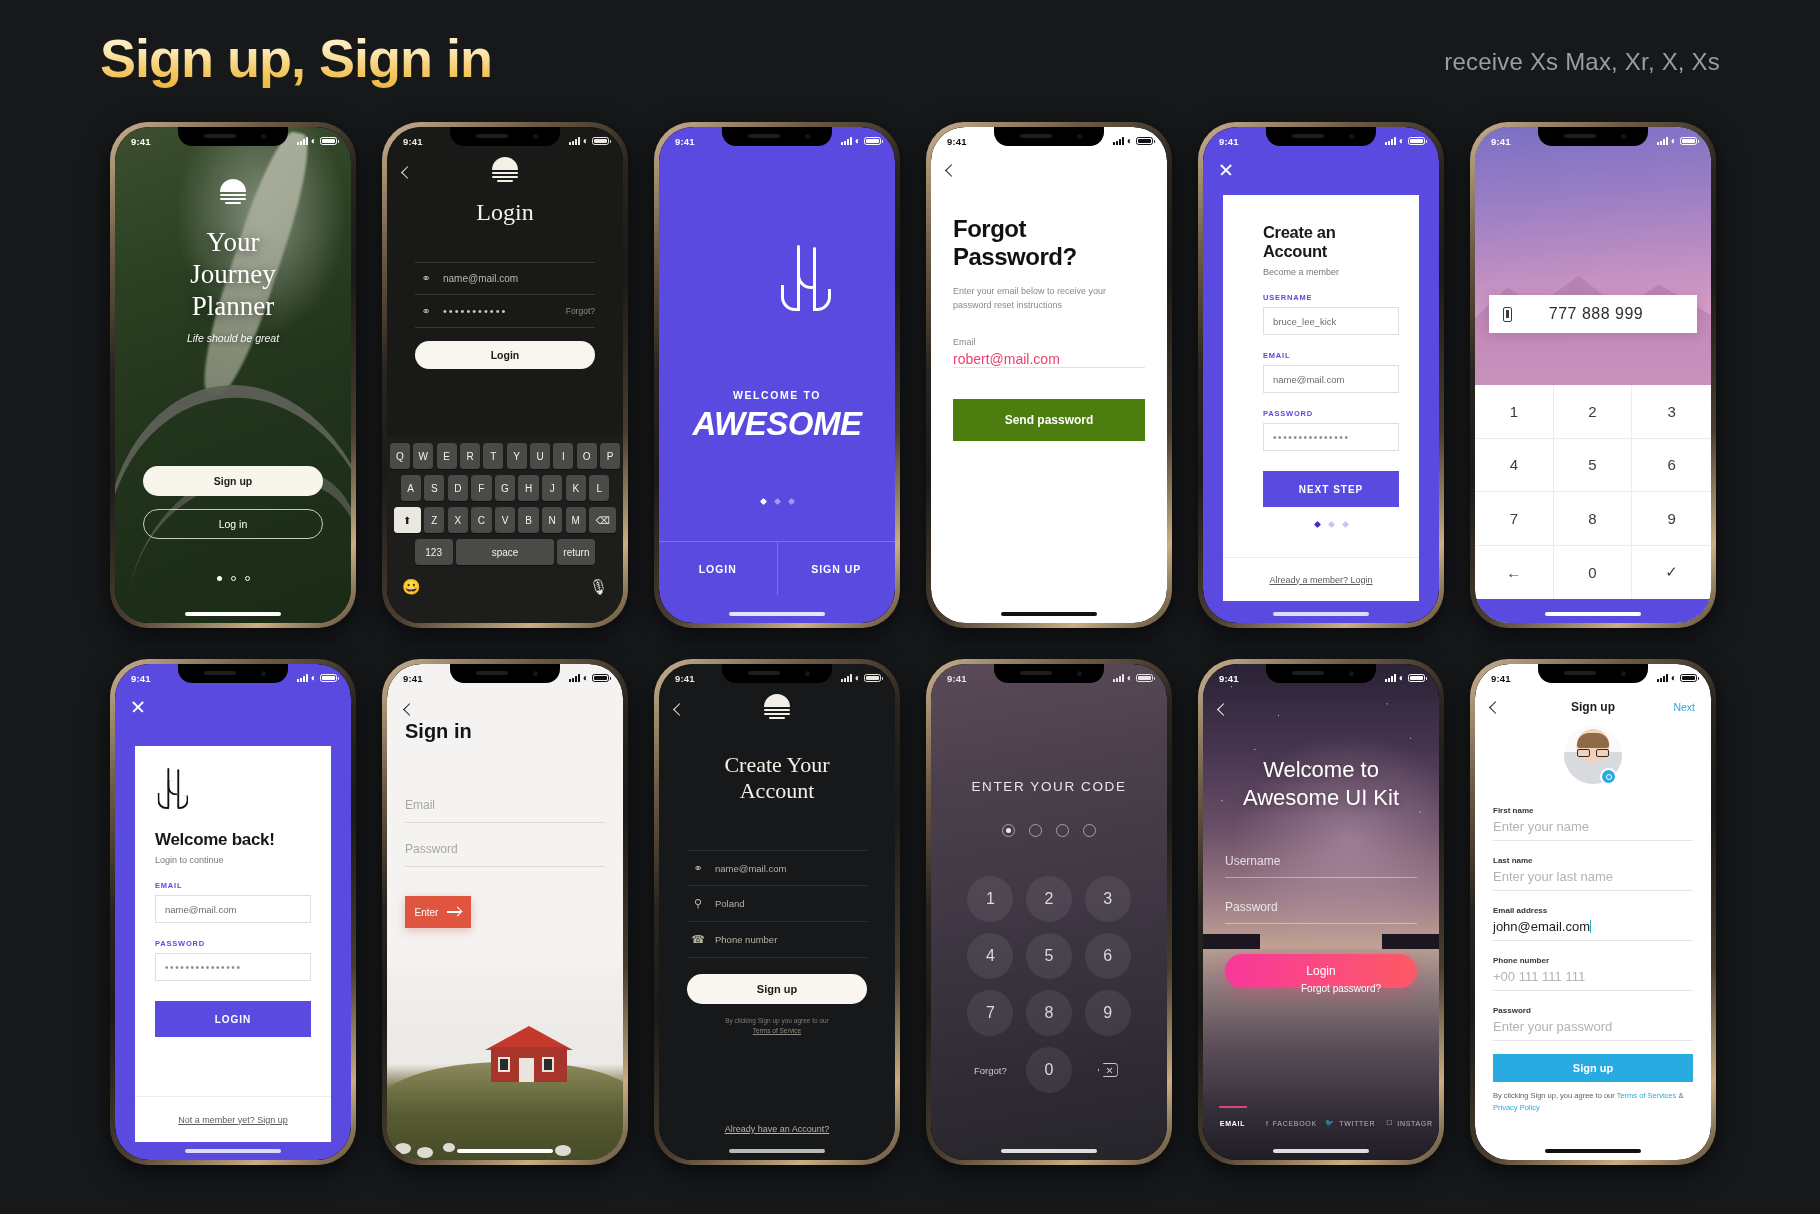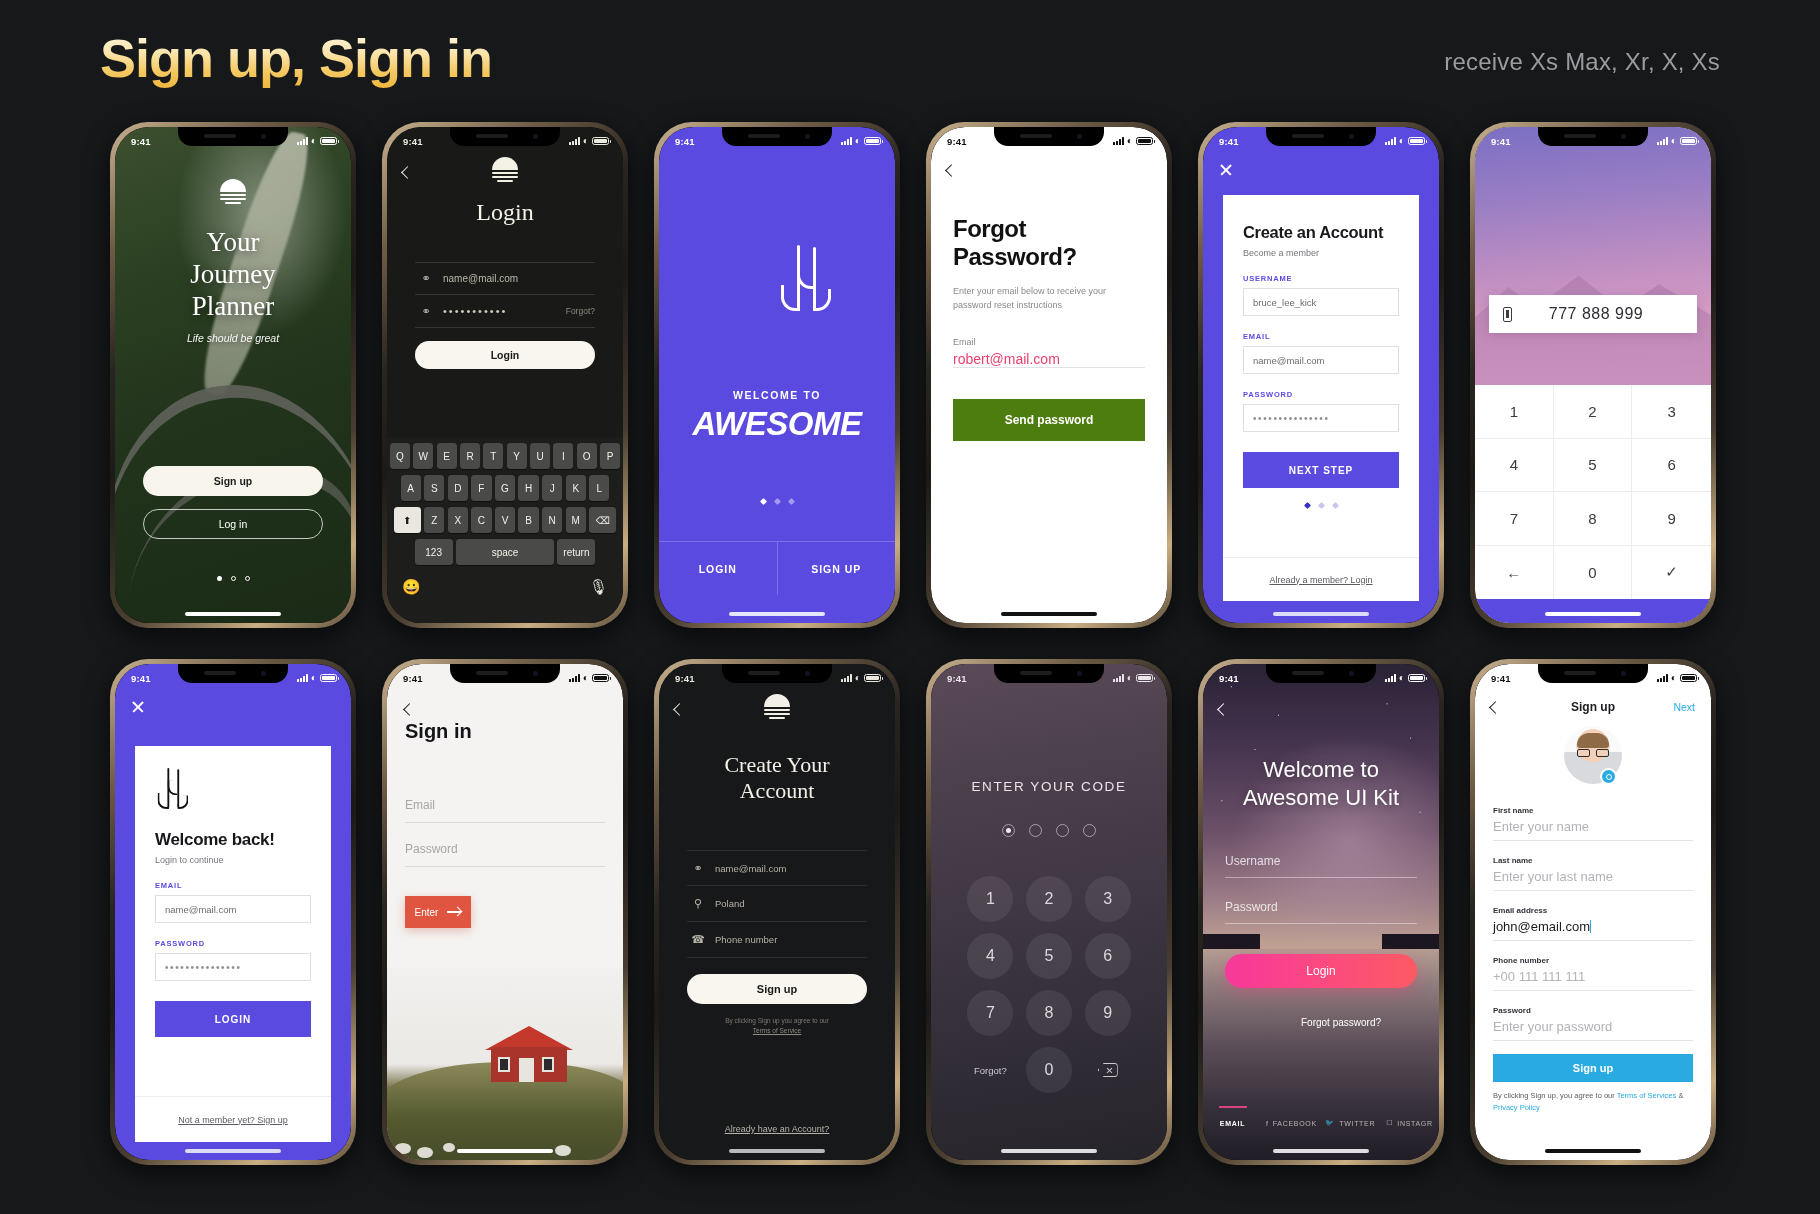--- a/index.html
+++ b/index.html
@@ -178,21 +178,21 @@
   .p4 .desc { position:absolute; top:158px; left:22px; right:22px; font-size:9px; color:#8a8a8e; line-height:1.5; }
   .p4 .lbl { position:absolute; top:210px; left:22px; font-size:9px; color:#8a8a8e; }
   .p4 .val { position:absolute; top:224px; left:22px; right:22px; font-size:14px; color:#ed3f6e; 
     border-bottom:1px solid #e2e2e6; }
   .p4 .send { position:absolute; top:272px; left:22px; right:22px; height:42px; background:#4d7c0f; color:#fff;
     font-size:12px; font-weight:700; display:flex; align-items:center; justify-content:center; }
 
   
   .p5 .screen { background:#5a4ae0; }
   .p5 .xbtn { position:absolute; left:16px; top:36px; color:#fff; }
-  .p5 .card { position:absolute; left:20px; right:20px; top:68px; bottom:22px; background:#fff; }
+  .p5 .card { position:absolute; left:20px; right:20px; top:68px; bottom:22px; background:#fff;padding-left:20px; }
   .p5 h1 { margin:28px 20px 0; font-size:16.5px; font-weight:700; color:#19191d; letter-spacing:-.3px; }
   .p5 .sub { margin:6px 20px 0; font-size:9px; color:#77777d; }
   .p5 .lbl { margin:16px 20px 5px; font-size:7.5px; font-weight:700; color:#5a4ae0; letter-spacing:.8px; }
   .p5 .inp { margin:0 20px; height:28px; border:1px solid #dedee4; display:flex; align-items:center;
     padding:0 9px; font-size:9.5px; color:#6c6c72; }
   .p5 .pw { letter-spacing:1.6px; font-size:10px; color:#8c8c93; }
   .p5 .next { margin:20px 20px 0; height:36px; background:#5a4ae0; color:#fff; font-size:10px;
     font-weight:600; letter-spacing:1px; display:flex; align-items:center; justify-content:center; }
   .p5 .dots { margin-top:15px; }
   .p5 .dots i { transform:rotate(45deg); border-radius:1px; width:5px; height:5px; }
@@ -331,21 +331,21 @@
   .p11 .back { position:absolute; left:16px; top:36px; color:#fff; z-index:5; }
   .p11 h1 { position:absolute; top:92px; width:100%; text-align:center; font-size:22px; font-weight:300;
     line-height:1.28; z-index:5; text-shadow:0 2px 10px rgba(0,0,0,.35); }
   .p11 .fld { position:absolute; left:22px; right:22px; font-size:12px; color:rgba(255,255,255,.78);
     padding-bottom:9px; border-bottom:1px solid rgba(255,255,255,.4); z-index:5; }
   .p11 .fld1 { top:190px; } .p11 .fld2 { top:236px; }
   .p11 .login { position:absolute; left:22px; right:22px; top:290px; height:34px; border-radius:18px;
     background: linear-gradient(90deg,#f7389b 0%,#fb4b7e 55%,#fd5a63 100%); color:#fff;
     font-size:12px; display:flex; align-items:center; justify-content:center; z-index:5;
     box-shadow:0 5px 16px rgba(240,60,120,.35); }
-  .p11 .fp { position:absolute; top:353px; width:100%; text-align:center; font-size:10px; color:#fff; z-index:5;padding-left:40px; }
+  .p11 .fp { position:absolute; top:319px; width:100%; text-align:center; font-size:10px; color:#fff; z-index:5;padding-left:40px; }
   .p11 .social { position:absolute; left:0; right:0; bottom:22px; height:30px; display:flex;
     align-items:center; z-index:5; font-size:7px; letter-spacing:.7px; }
   .p11 .si { flex:1; display:flex; align-items:center; justify-content:center; gap:4px; color:rgba(255,255,255,.62); }
   .p11 .si.act { color:#fff; font-weight:700; }
   .p11 .ind { position:absolute; left:16px; bottom:52px; width:28px; height:1.6px; background:#d9447f; z-index:5; }
 
   
   .p12 .screen { background:#fff; color:#1b1b20; }
   .p12 .nav { position:absolute; top:32px; left:0; right:0; height:22px; display:flex;
     align-items:center; justify-content:center; }

